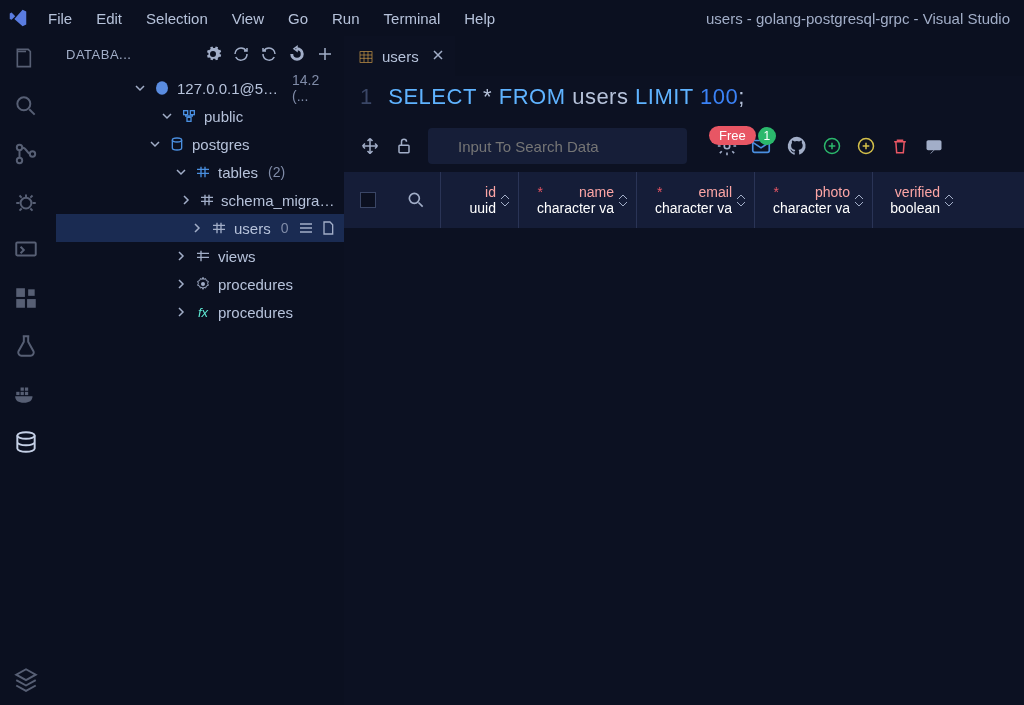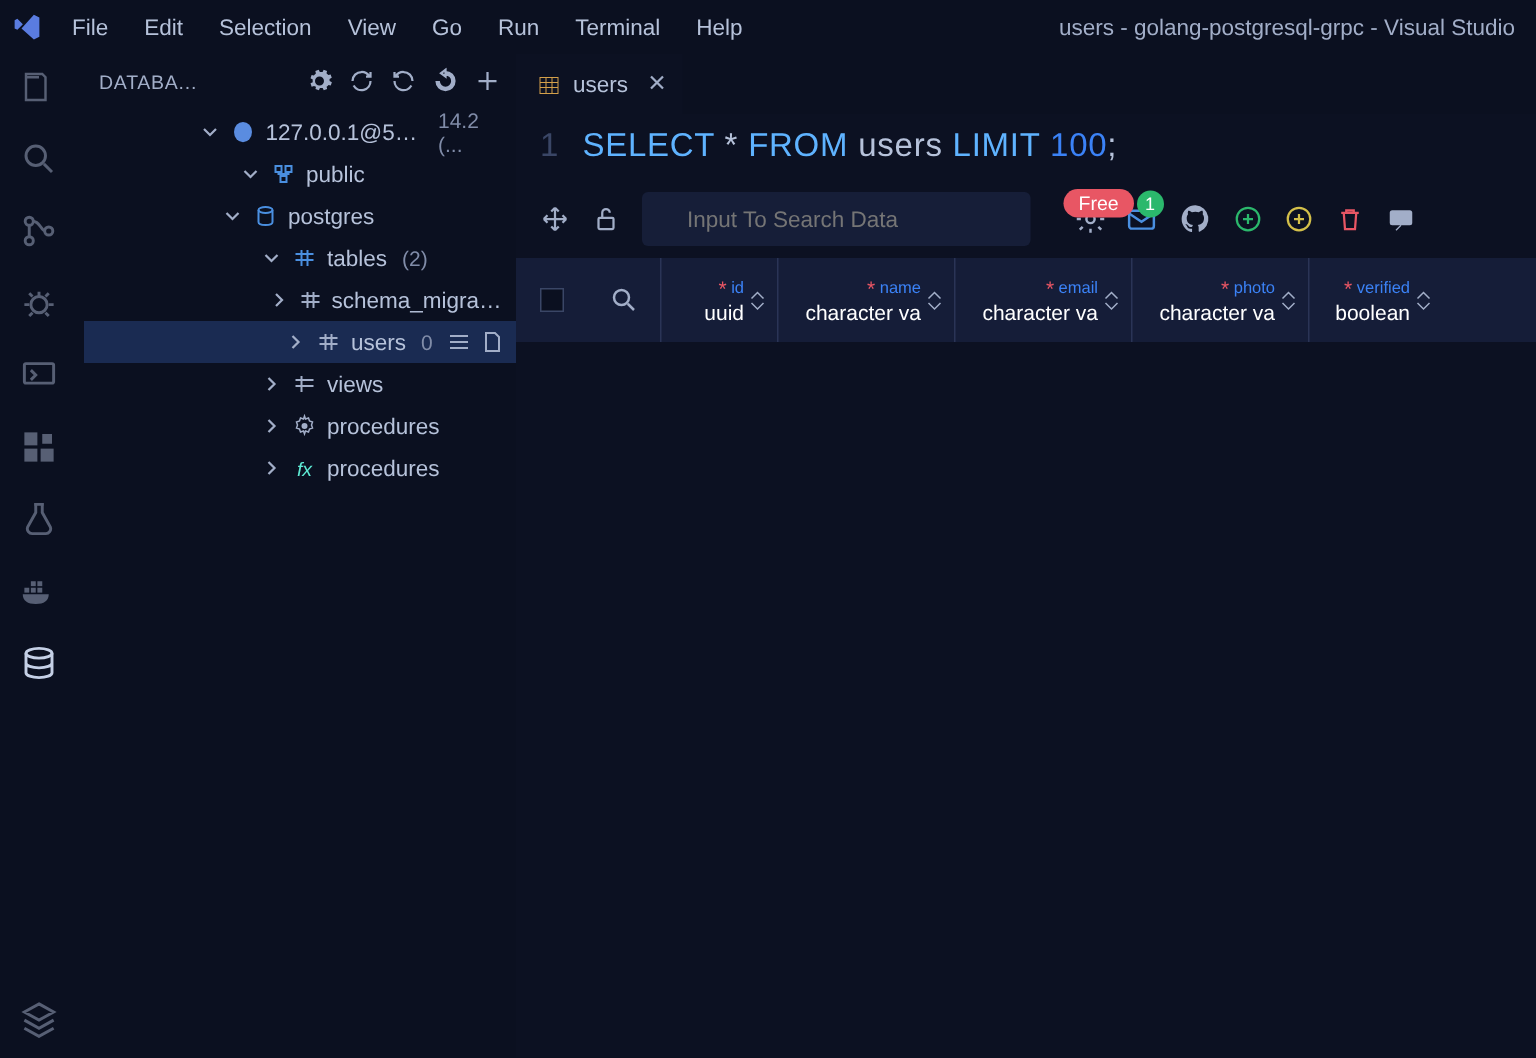--- a/index.html
+++ b/index.html
@@ -61,21 +61,21 @@
     .gear-wrap, .mail-wrap { position: relative; display: flex; align-items: flex-end; }
     
     .grid-header { display: flex; background: #151d38; height: 56px; align-items: stretch; }
     .grid-cell-check { width: 48px; display: flex; align-items: center; justify-content: center; }
     .checkbox { width: 16px; height: 16px; border: 1px solid #3a4666; background: #0b1020; }
     .grid-cell-search { width: 48px; display: flex; align-items: center; justify-content: center; }
     .grid-col { display: flex; align-items: center; padding: 0 8px; gap: 4px; border-left: 1px solid #2a3456; }
     .col-content { display: flex; flex-direction: column; justify-content: center; flex: 1; overflow: hidden; }
     .col-name-row { display: flex; align-items: center; gap: 3px; justify-content: flex-end; }
     .asterisk { color: #e85664; font-size: 14px; }
-    .col-name { color: #3b82f6; font-size: 11px; }
+    .col-name { color: #fca5a5; font-size: 14px; margin-left: 33px; }
     .col-type { color: #ffffff; font-size: 14px; text-align: right; overflow: hidden; white-space: nowrap; text-overflow: ellipsis; }
     .sort-arrows { display: flex; flex-direction: column; gap: 1px; cursor: pointer; }
     
     .grid-body { flex: 1; background: #0c1122; }
   </style>
 </head>
 <body>
 
 <div class="title-bar">
   <div class="logo">

